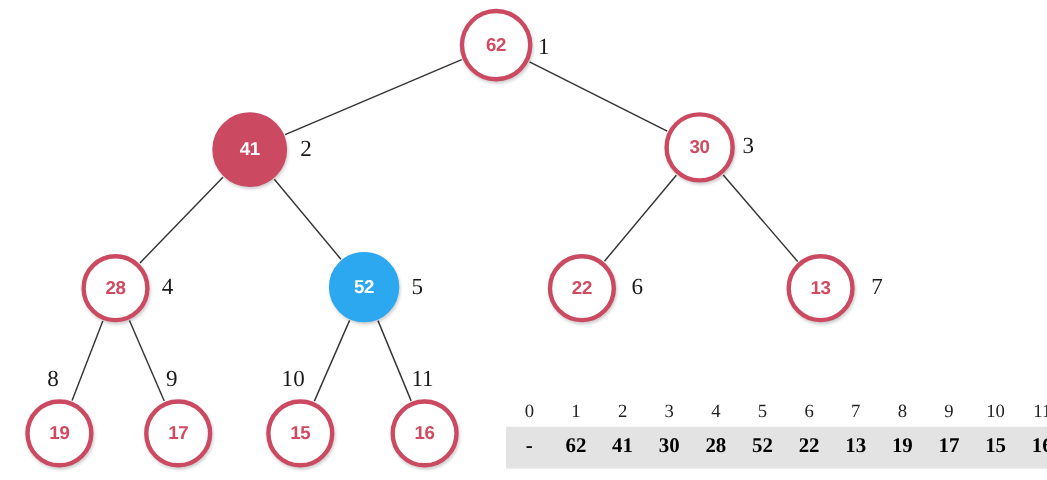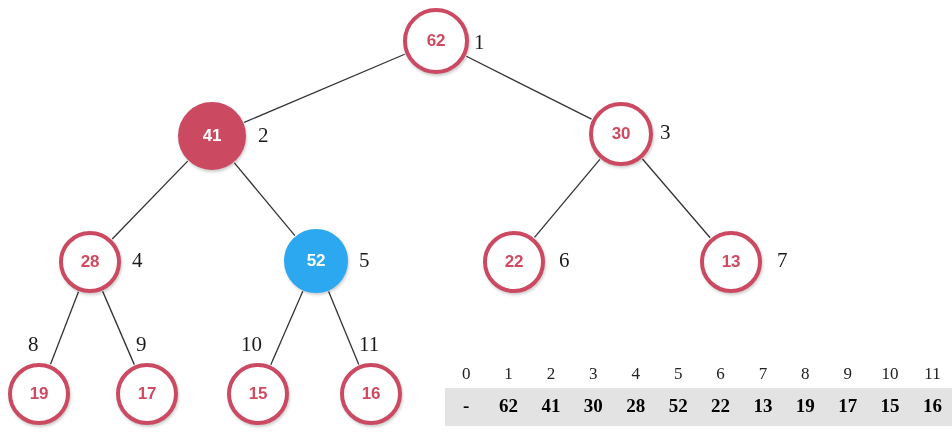--- a/index.html
+++ b/index.html
@@ -9,21 +9,21 @@
   }
   body {
     width: 952px;
     height: 436px;
     position: relative;
     overflow: hidden;
     font-family: "Liberation Sans", sans-serif;
   }
   #stage {
     position: absolute;
-    left: 2px; top: 0;
+    left: 17px; top: 0;
     width: 754px;
     height: 436px;
   }
   #edges {
     position: absolute;
     left: 0; top: 0;
     width: 952px;
     height: 436px;
     pointer-events: none;
   }

